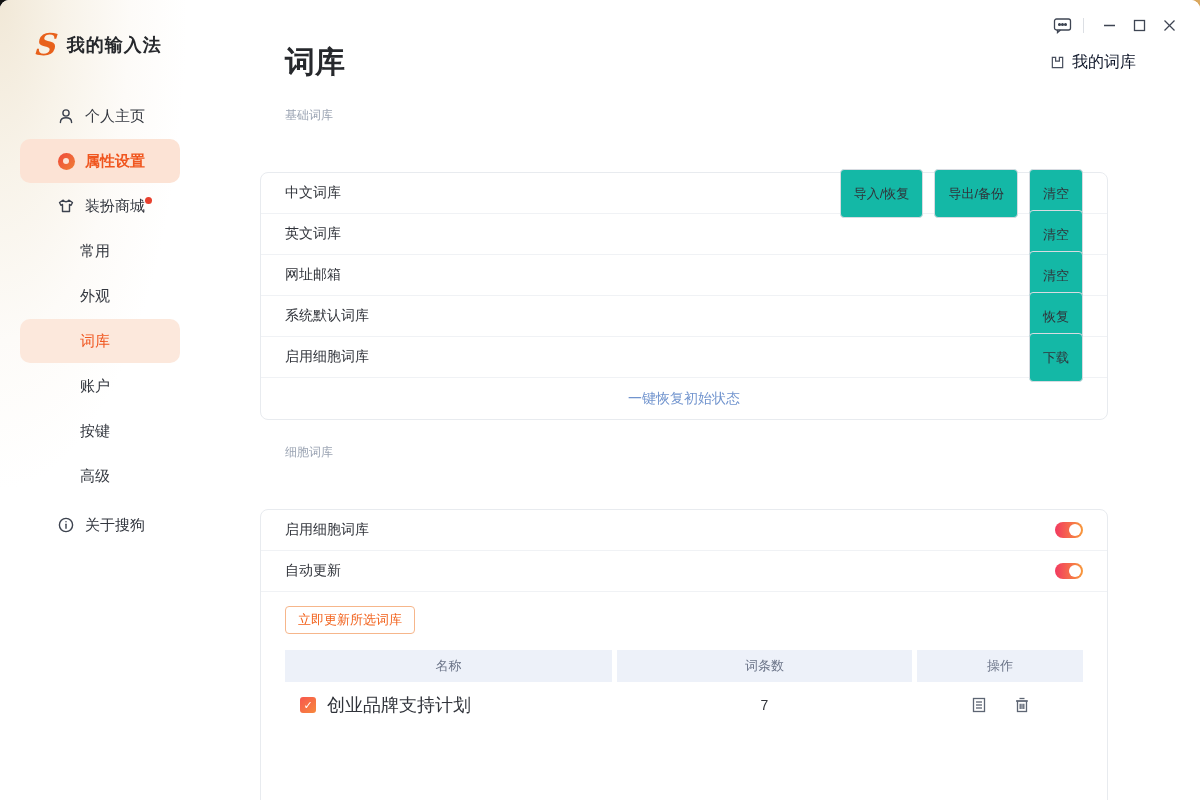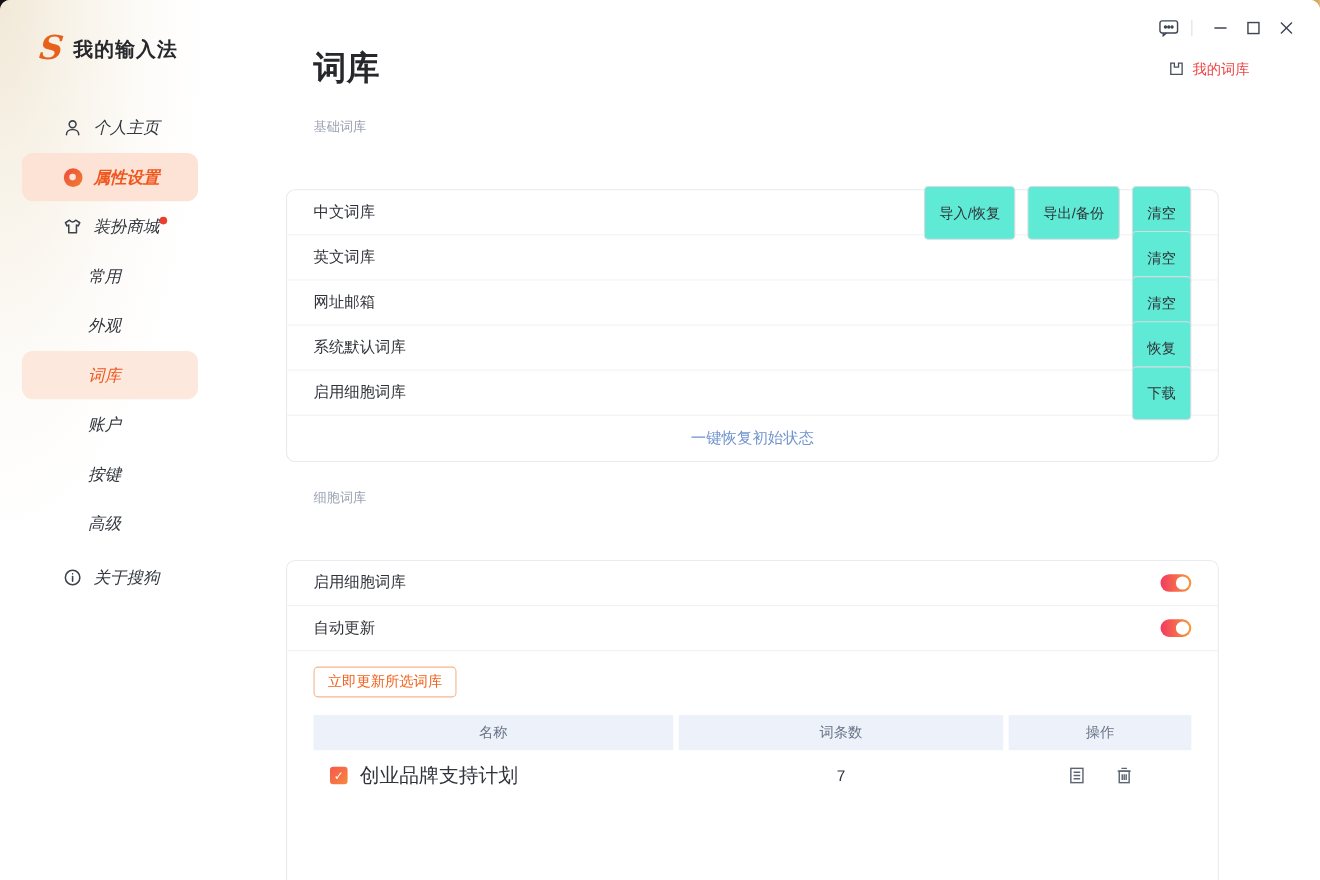--- a/index.html
+++ b/index.html
@@ -18,21 +18,21 @@
   .sidebar { width:200px; flex-shrink:0; height:100%;
              background:radial-gradient(130% 85% at 0% 0%, #f1e8d7 0%, #f8f3e9 25%, #fdfbf8 50%, #ffffff 72%);
              padding-top:30px; }
   .logo { display:flex; align-items:center; gap:9px; padding-left:36px; margin-bottom:34px; }
   .logo-s { font-family:"DejaVu Serif",serif; font-weight:bold; font-style:italic;
             font-size:30px; color:#e8611c; transform:skewX(-6deg); line-height:1; }
   .logo-text { font-size:18px; font-weight:bold; color:#26282c; letter-spacing:1px; }
 
   .nav-item { height:44px; margin:0 20px 1px; display:flex; align-items:center;
               padding-left:36px; font-size:15px; color:#33373f; border-radius:10px;
-              position:relative; cursor:default;font-style:italic; }
+              position:relative; cursor:default; }
   .nav-item .nav-ic { width:20px; height:20px; margin-right:9px; display:flex;
                       align-items:center; justify-content:center; flex-shrink:0; }
   .nav-item.sub { padding-left:60px; }
   .nav-item.active-parent { background:#fce3d5; color:#f0561f; font-weight:bold; }
   .nav-item.active-sub { background:#fce8dc; color:#f0561f; }
   .nav-item.about { margin-top:5px; }
   .badge-dot { position:absolute; width:7px; height:7px; border-radius:50%;
                background:#e8402e; right:28px; top:13px; }
   .donut { width:17px; height:17px; border-radius:50%;
            background:linear-gradient(135deg,#ef4a3b,#f07f35); position:relative; }
@@ -45,34 +45,34 @@
 
   .win-controls { position:absolute; top:12px; right:16px; display:flex; align-items:center; z-index:5; }
   .ctl { width:30px; height:26px; display:flex; align-items:center; justify-content:center; cursor:default; }
   .ctl svg { stroke:#3e4553; fill:none; stroke-width:1.3; }
   .ctl-divider { width:1px; height:15px; background:#dcdfe4; margin:0 10px 0 6px; }
 
   .content { margin:0 64px 0 60px; }
   .page-header { display:flex; justify-content:space-between; align-items:center;
                  margin-top:42px; }
   .page-title { font-size:30px; font-weight:bold; color:#26282c; margin-left:25px; }
-  .my-lexicon { display:flex; align-items:center; gap:7px; font-size:13px; color:#ef4444; cursor:default; }
+  .my-lexicon { display:flex; align-items:center; gap:7px; font-size:16px; color:#0f172a; cursor:default; }
   .my-lexicon svg { stroke:#49505f; fill:none; stroke-width:1.3; }
 
   .section-label { font-size:12px; color:#9aa3b2; margin:24px 0 9px 25px; }
 
   .card { background:#fff; border:1px solid #e8ebef; border-radius:8px; width:848px;margin-top:48px; }
   .card-2 { height:400px; }
 
   .row { display:flex; align-items:center; justify-content:space-between;
          height:41px; padding:0 24px; border-bottom:1px solid #f0f2f5; }
   .row:last-child { border-bottom:none; }
   .row-label { font-size:14px; color:#30333a; }
   .row-actions { display:flex; }
-  .btn { border:1px solid #d7dbe1; border-radius:4px; background:#5eead4; font-size:13px;
+  .btn { border:1px solid #d7dbe1; border-radius:4px; background:#14b8a6; font-size:13px;
          color:#30333a; padding:15px 13px; margin-left:11px; line-height:17px; cursor:default; }
   .link-row { height:41px; display:flex; align-items:center; justify-content:center; }
   .reset-link { color:#7194ce; font-size:14px; cursor:default; }
 
   .toggle { width:28px; height:16px; border-radius:9px;
             background:linear-gradient(90deg,#f23a60,#f8993b); position:relative; cursor:default; }
   .toggle::after { content:""; position:absolute; width:12px; height:12px; border-radius:50%;
                    background:#fff; right:2px; top:2px; }
 
   .update-row { display:flex; justify-content:flex-start; padding:14px 24px 2px; border-bottom:none; }

